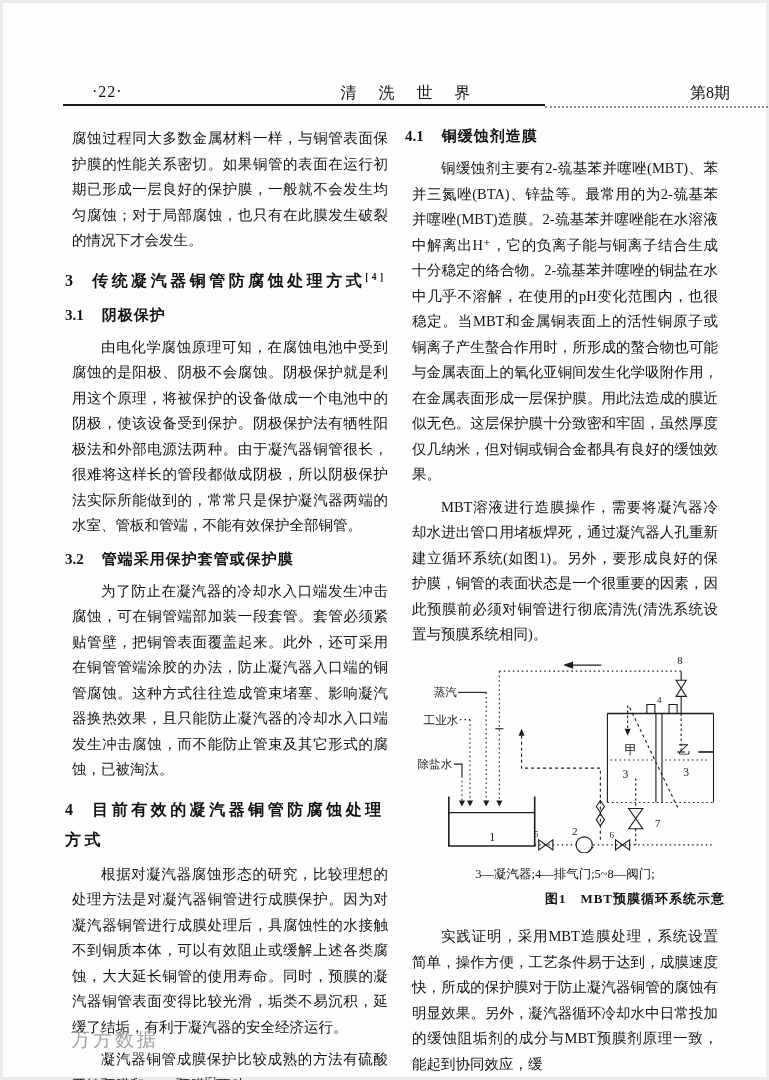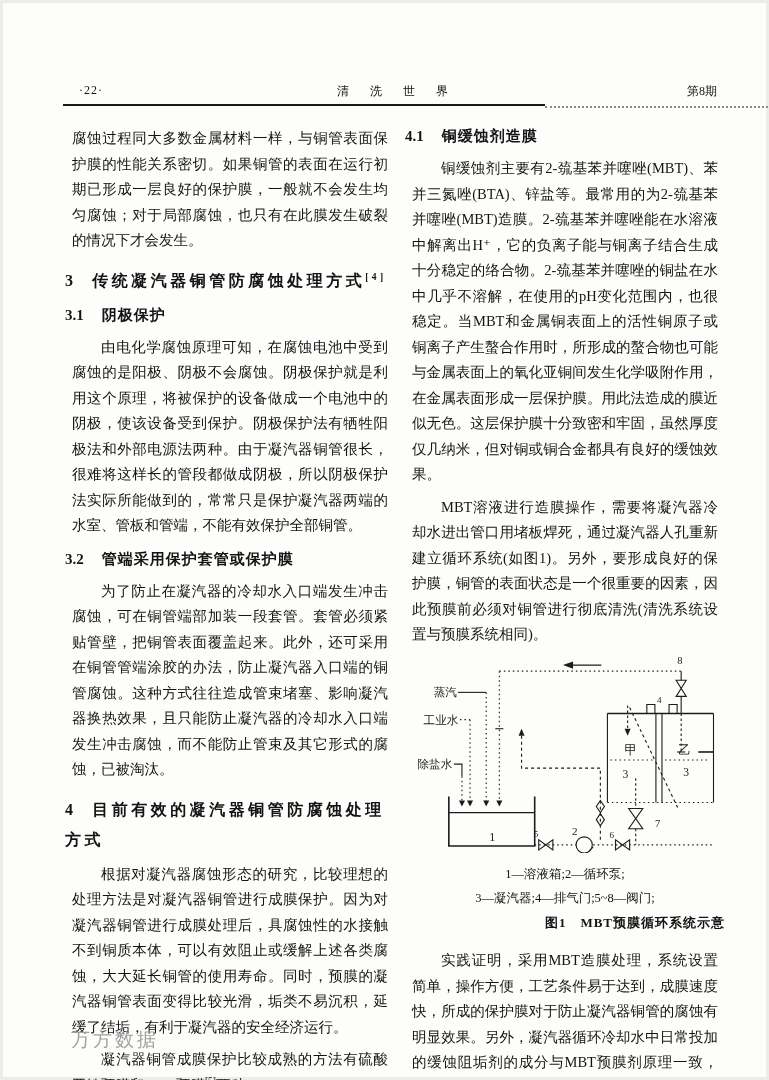--- a/index.html
+++ b/index.html
@@ -7,21 +7,21 @@
     width:769px;height:1080px;position:relative;overflow:hidden;
     background:#ececea;
     font-family:"Liberation Serif","DejaVu Serif",serif;
     color:#141414;
   }
   .page{
     position:absolute;left:3px;top:3px;width:763px;height:1074px;
     background:#fdfdfb;
   }
   
-  .hdr{position:absolute;top:80px;left:64px;width:660px;height:20px;font-size:12px;}
+  .hdr{position:absolute;top:80px;left:77px;width:660px;height:20px;font-size:16px;}
   .hdr .pgno{position:absolute;left:12px;top:0;letter-spacing:1px;}
   .hdr .jtitle{position:absolute;left:0;right:0;text-align:center;letter-spacing:9px;font-weight:normal;}
   .hdr .issue{position:absolute;right:10px;top:0;}
   .rule-solid{position:absolute;top:101px;left:60px;width:482px;border-top:2px solid #1a1a1a;}
   .rule-dotted{position:absolute;top:103px;left:542px;width:227px;border-top:2px dotted #8a8a8a;}
   
   .col{position:absolute;top:116px;font-size:14.5px;line-height:25.5px;text-align:justify;text-justify:inter-ideograph;}
   .col-left{left:62px;width:330px;}
   .col-right{left:402px;width:320px;}
   p{margin:7px;text-indent:2em;}
@@ -155,21 +155,20 @@
         <line x1="265" y1="41" x2="265" y2="58"></line>
         <line x1="265" y1="58" x2="265" y2="96" stroke-dasharray="2.5 2.5"></line>
         <line x1="261" y1="96" x2="269" y2="96"></line>
 
         <line x1="220" y1="122" x2="220" y2="152" stroke-dasharray="2.5 2.5"></line>
         <polygon points="213,152 227,152 213,172 227,172"></polygon>
         <line x1="220" y1="172" x2="220" y2="188" stroke-dasharray="2.5 2.5"></line>
         <text x="239" y="170" font-size="10.5" stroke="none">7</text>
       </svg>
 
-      <p class="fig-cap">1—溶液箱;2—循环泵;</p>
       <p class="fig-cap">3—凝汽器;4—排气门;5~8—阀门;</p>
       <p class="fig-title">图1　MBT预膜循环系统示意</p>
     </div>
 
     <p class="para-after-fig">实践证明，采用MBT造膜处理，系统设置简单，操作方便，工艺条件易于达到，成膜速度快，所成的保护膜对于防止凝汽器铜管的腐蚀有明显效果。另外，凝汽器循环冷却水中日常投加的缓蚀阻垢剂的成分与MBT预膜剂原理一致，能起到协同效应，缓</p>
   </div>
 
   <div class="watermark">万方数据</div>
 </div>
 

